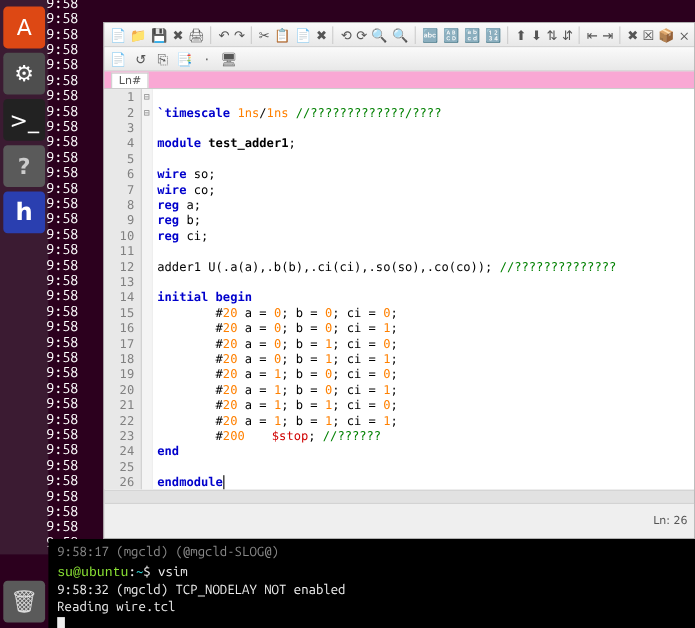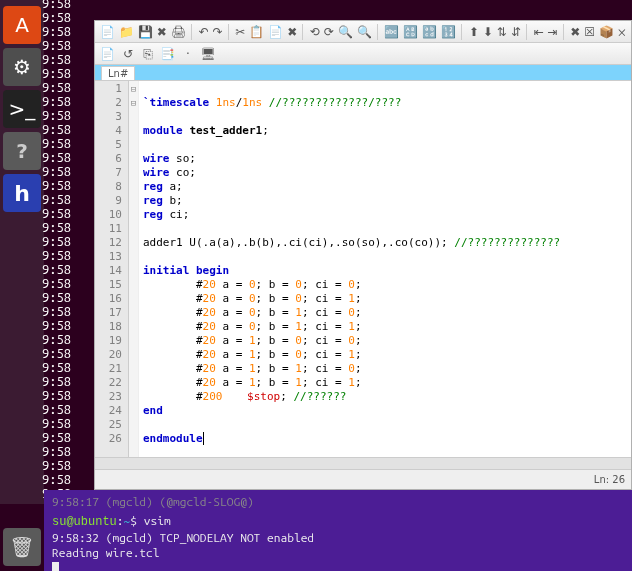--- a/index.html
+++ b/index.html
@@ -92,21 +92,21 @@
   background: linear-gradient(#fafafa,#e8e8e8);
   border-bottom: 1px solid #ccc;
   display: flex;
   align-items: center;
   gap: 2px;
   padding: 0 4px;
 }
 
 .tabs-row {
   height: 16px;
-  background: #7dd3fc;
+  background: #f9a8d4;
   border-bottom: 1px solid #ccc;
   display: flex;
   align-items: center;
   padding-left: 6px;
 }
 .tab-ln {
   font-size: 10px;
   color: #555;
   background: #fff;
   border: 1px solid #ccc;
@@ -159,21 +159,21 @@
 }
 .k-red { color: #0000cc; font-weight: bold; }
 .k-bluekw { color: #0000cc; font-weight: bold; }
 .k-comment { color: #008000; }
 .k-black { color: #000; font-weight: bold; margin-top: 40px; }
 .k-sys { color: #d00000; margin-left: 18px; }
 .k-num { color: #ff8000; text-align: right; }
 .cur { border-right: 1px solid #000; }
 
 .editor-statusbar {
-  height: 20px;
+  height: 32px;
   background: #efefef;
   border-top: 1px solid #ccc;
   font-size: 10px;
   color: #555;
   display: flex;
   align-items: center;
   justify-content: flex-end;
   padding: 0 6px;
 }
 .scroll-thin {
@@ -182,21 +182,21 @@
   border-top: 1px solid #ccc;
 }
 
 
 .terminal {
   position: absolute;
   left: 44px;
   top: 490px;
   width: 588px;
   height: 81px;
-  background: #4c1d95;
+  background: #000000;
   color: #ddd;
   font-family: "Ubuntu Mono","DejaVu Sans Mono",monospace;
   font-size: 12px;
   padding: 4px 8px;
   line-height: 15px;
 }
 .term-dim { color: #888; }
 .term-green { color: #8ae234; font-family: Liberation Mono, monospace; }
 .term-cyan { color: #34e2e2; }
 .term-white { color: #eee; }

